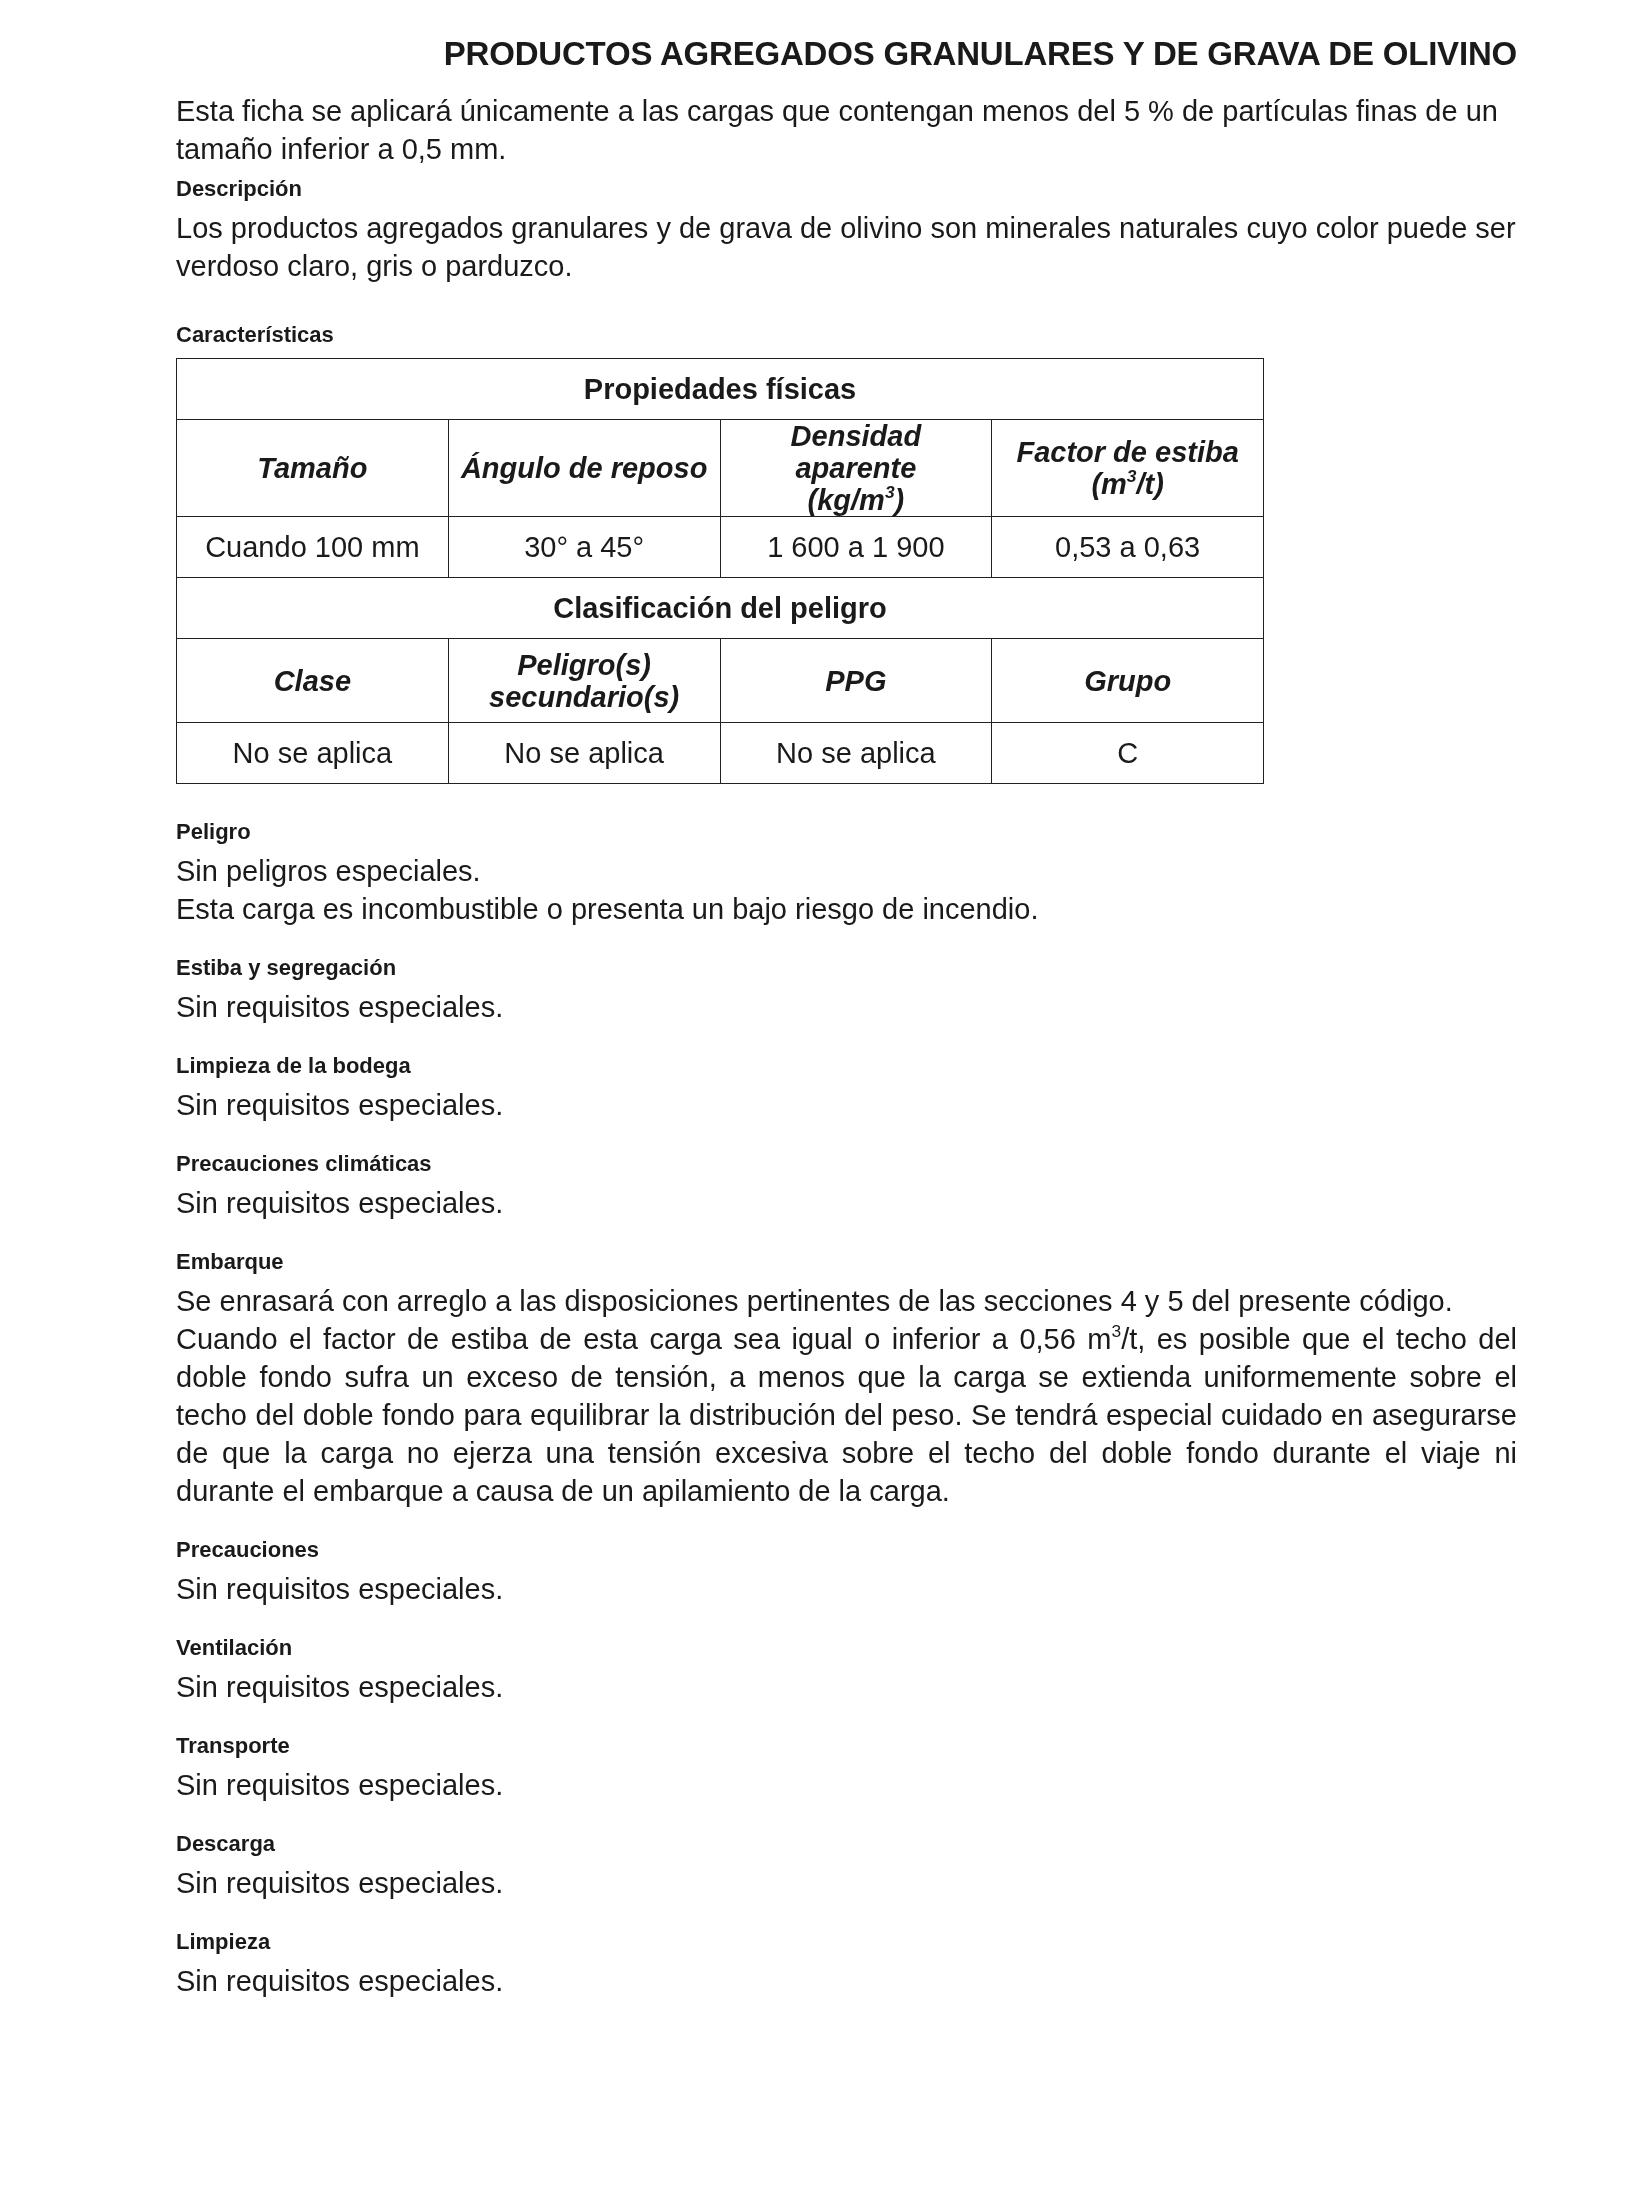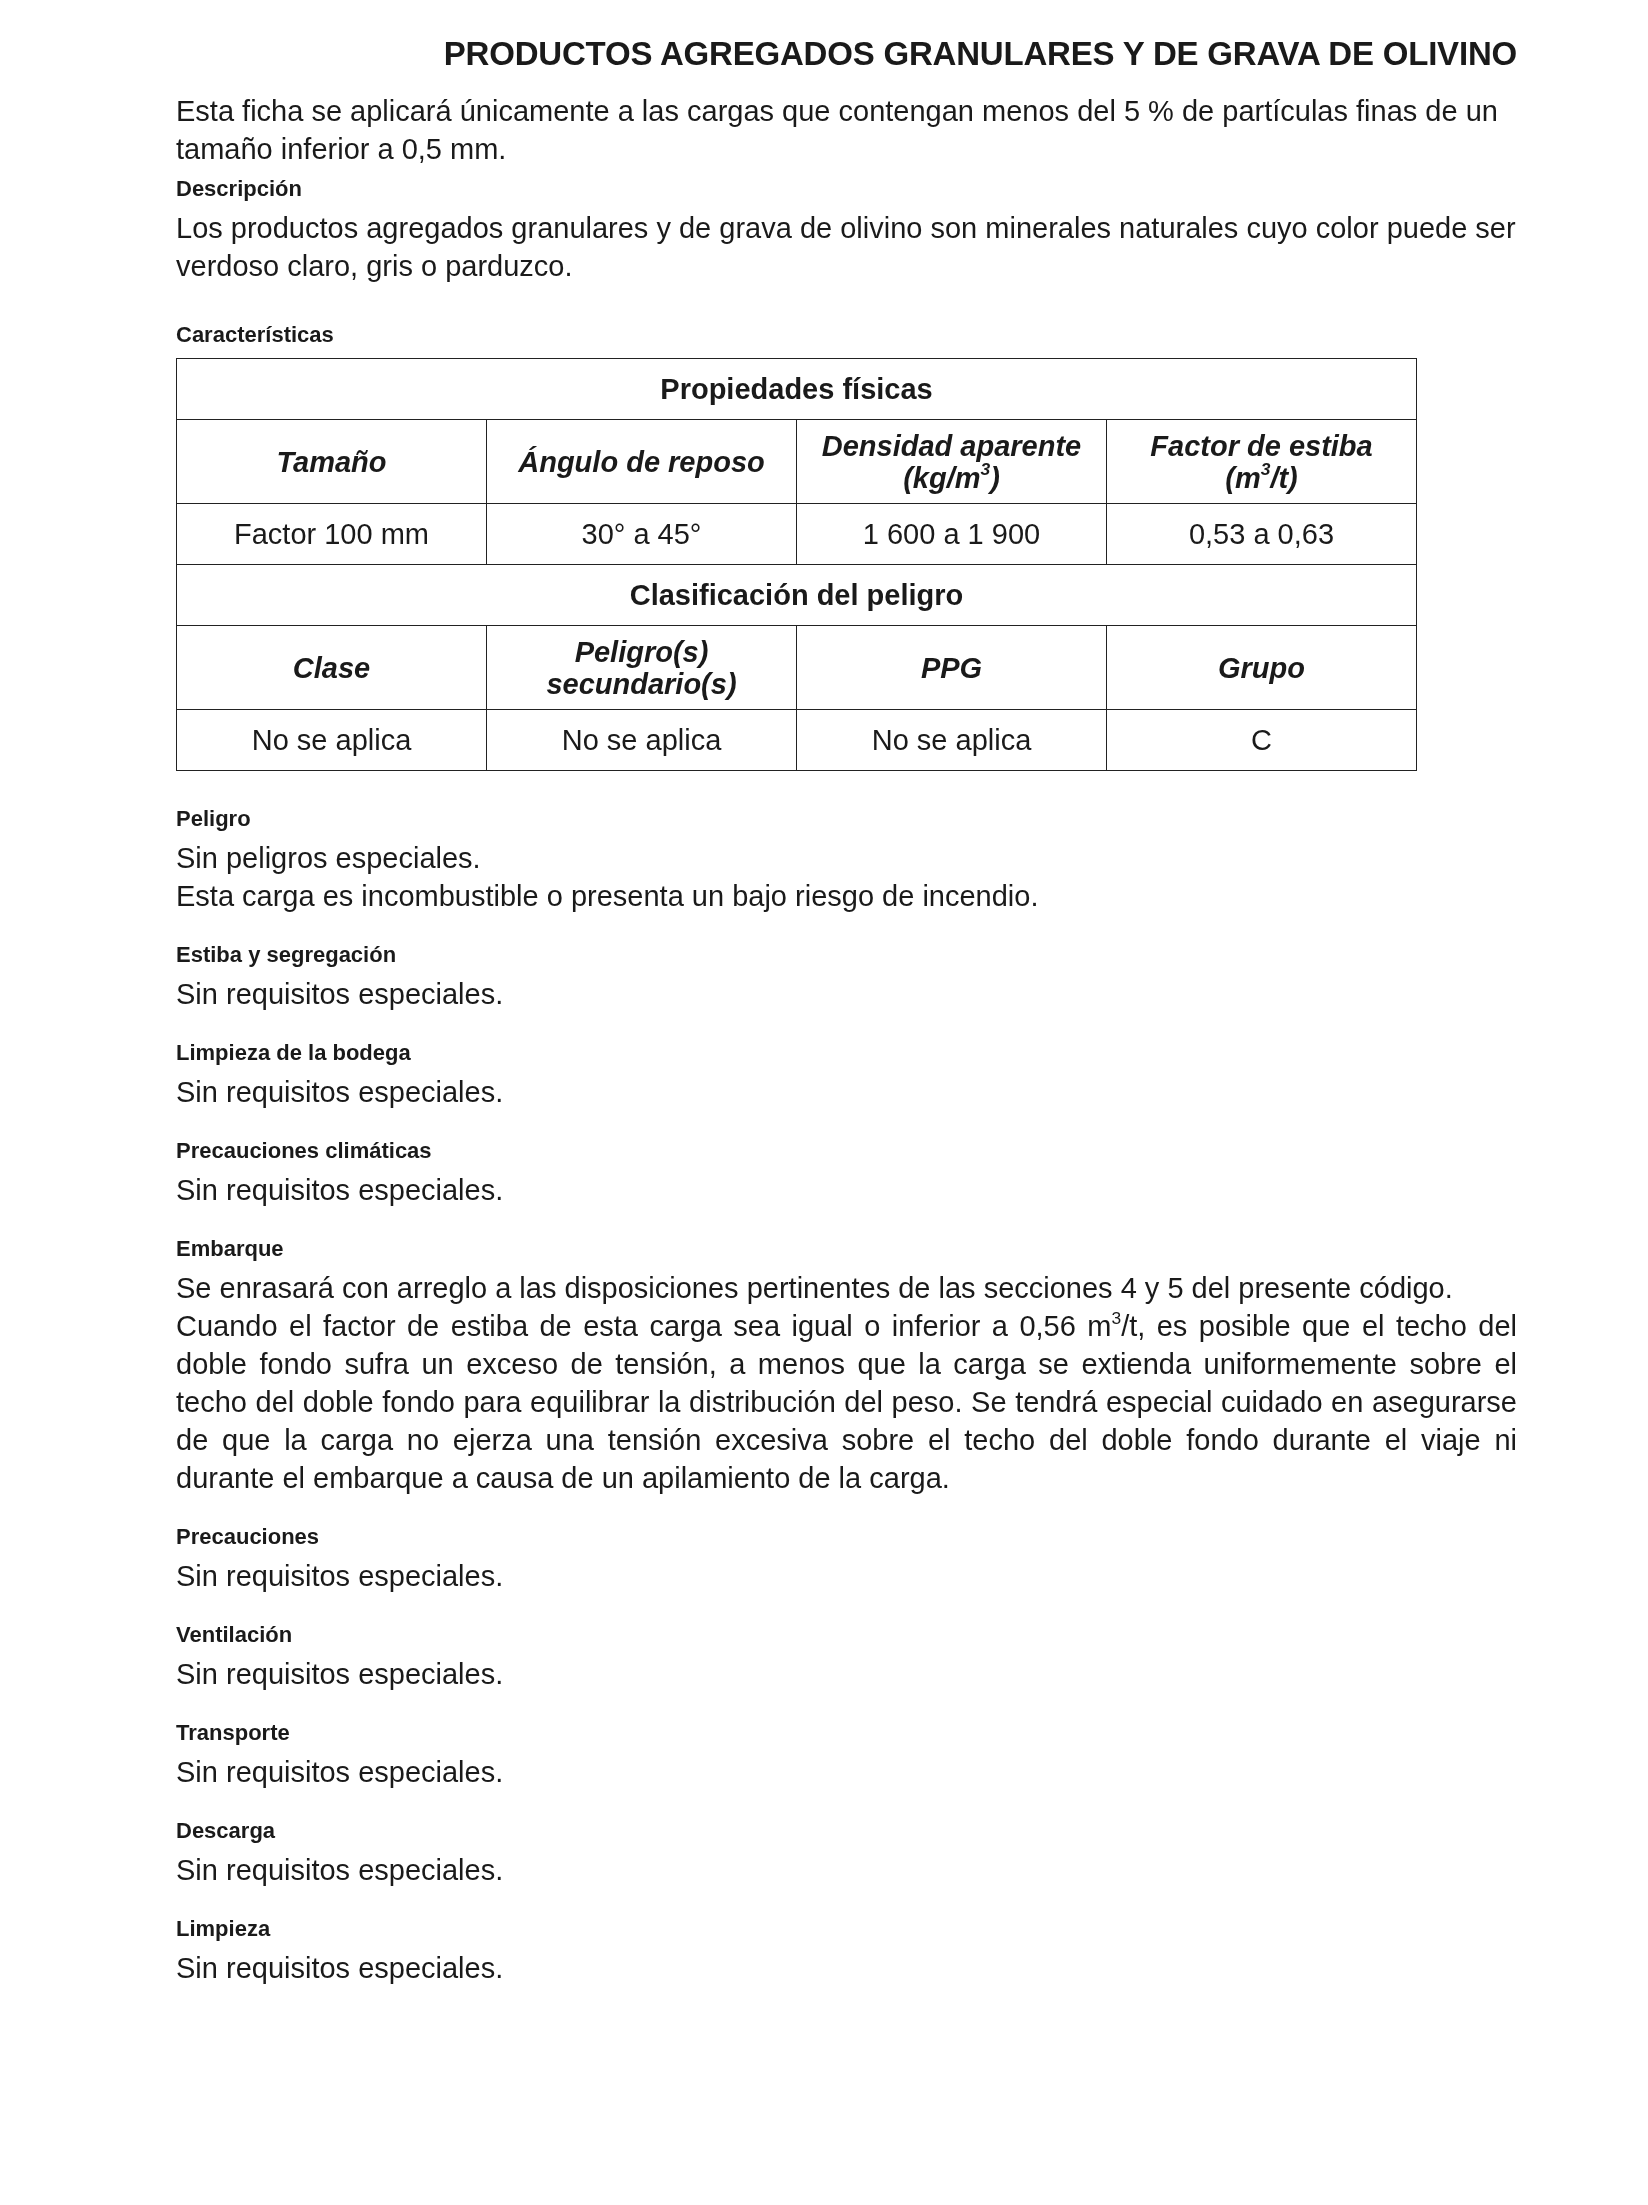--- a/index.html
+++ b/index.html
@@ -36,21 +36,21 @@
       font-size: 22px;
       font-weight: bold;
       margin: 0;
       line-height: 41px;
     }
     .section { margin-bottom: 19px; }
     .section.desc { margin-bottom: 29px; }
     sup { font-size: 60%; line-height: 0; position: relative; top: -1.6px; }
 
     table.props {
-      width: 1241px;
+      width: 1088px;
       border-collapse: collapse;
       margin-top: 3.2px;
       margin-bottom: 27px;
       font-size: 29px;
     }
     table.props td, table.props th {
       border: 1.6px solid #222;
       text-align: center;
       vertical-align: middle;
       padding: 0 6.4px;
@@ -89,21 +89,21 @@
         <th class="col">
           <span>Densidad aparente</span><br>
           <span>(kg/m</span><sup>3</sup><span>)</span>
         </th>
         <th class="col">
           <span>Factor de estiba</span><br>
           <span>(m</span><sup>3</sup><span>/t)</span>
         </th>
       </tr>
       <tr class="value-row">
-        <td class="col">Factor 100 mm</td>
+        <td class="col">Cuando 100 mm</td>
         <td class="col">30° a 45°</td>
         <td class="col">1 600 a 1 900</td>
         <td class="col">0,53 a 0,63</td>
       </tr>
       <tr class="group-row">
         <th colspan="4">Clasificación del peligro</th>
       </tr>
       <tr class="header-row">
         <th class="col"><span>Clase</span></th>
         <th class="col">

